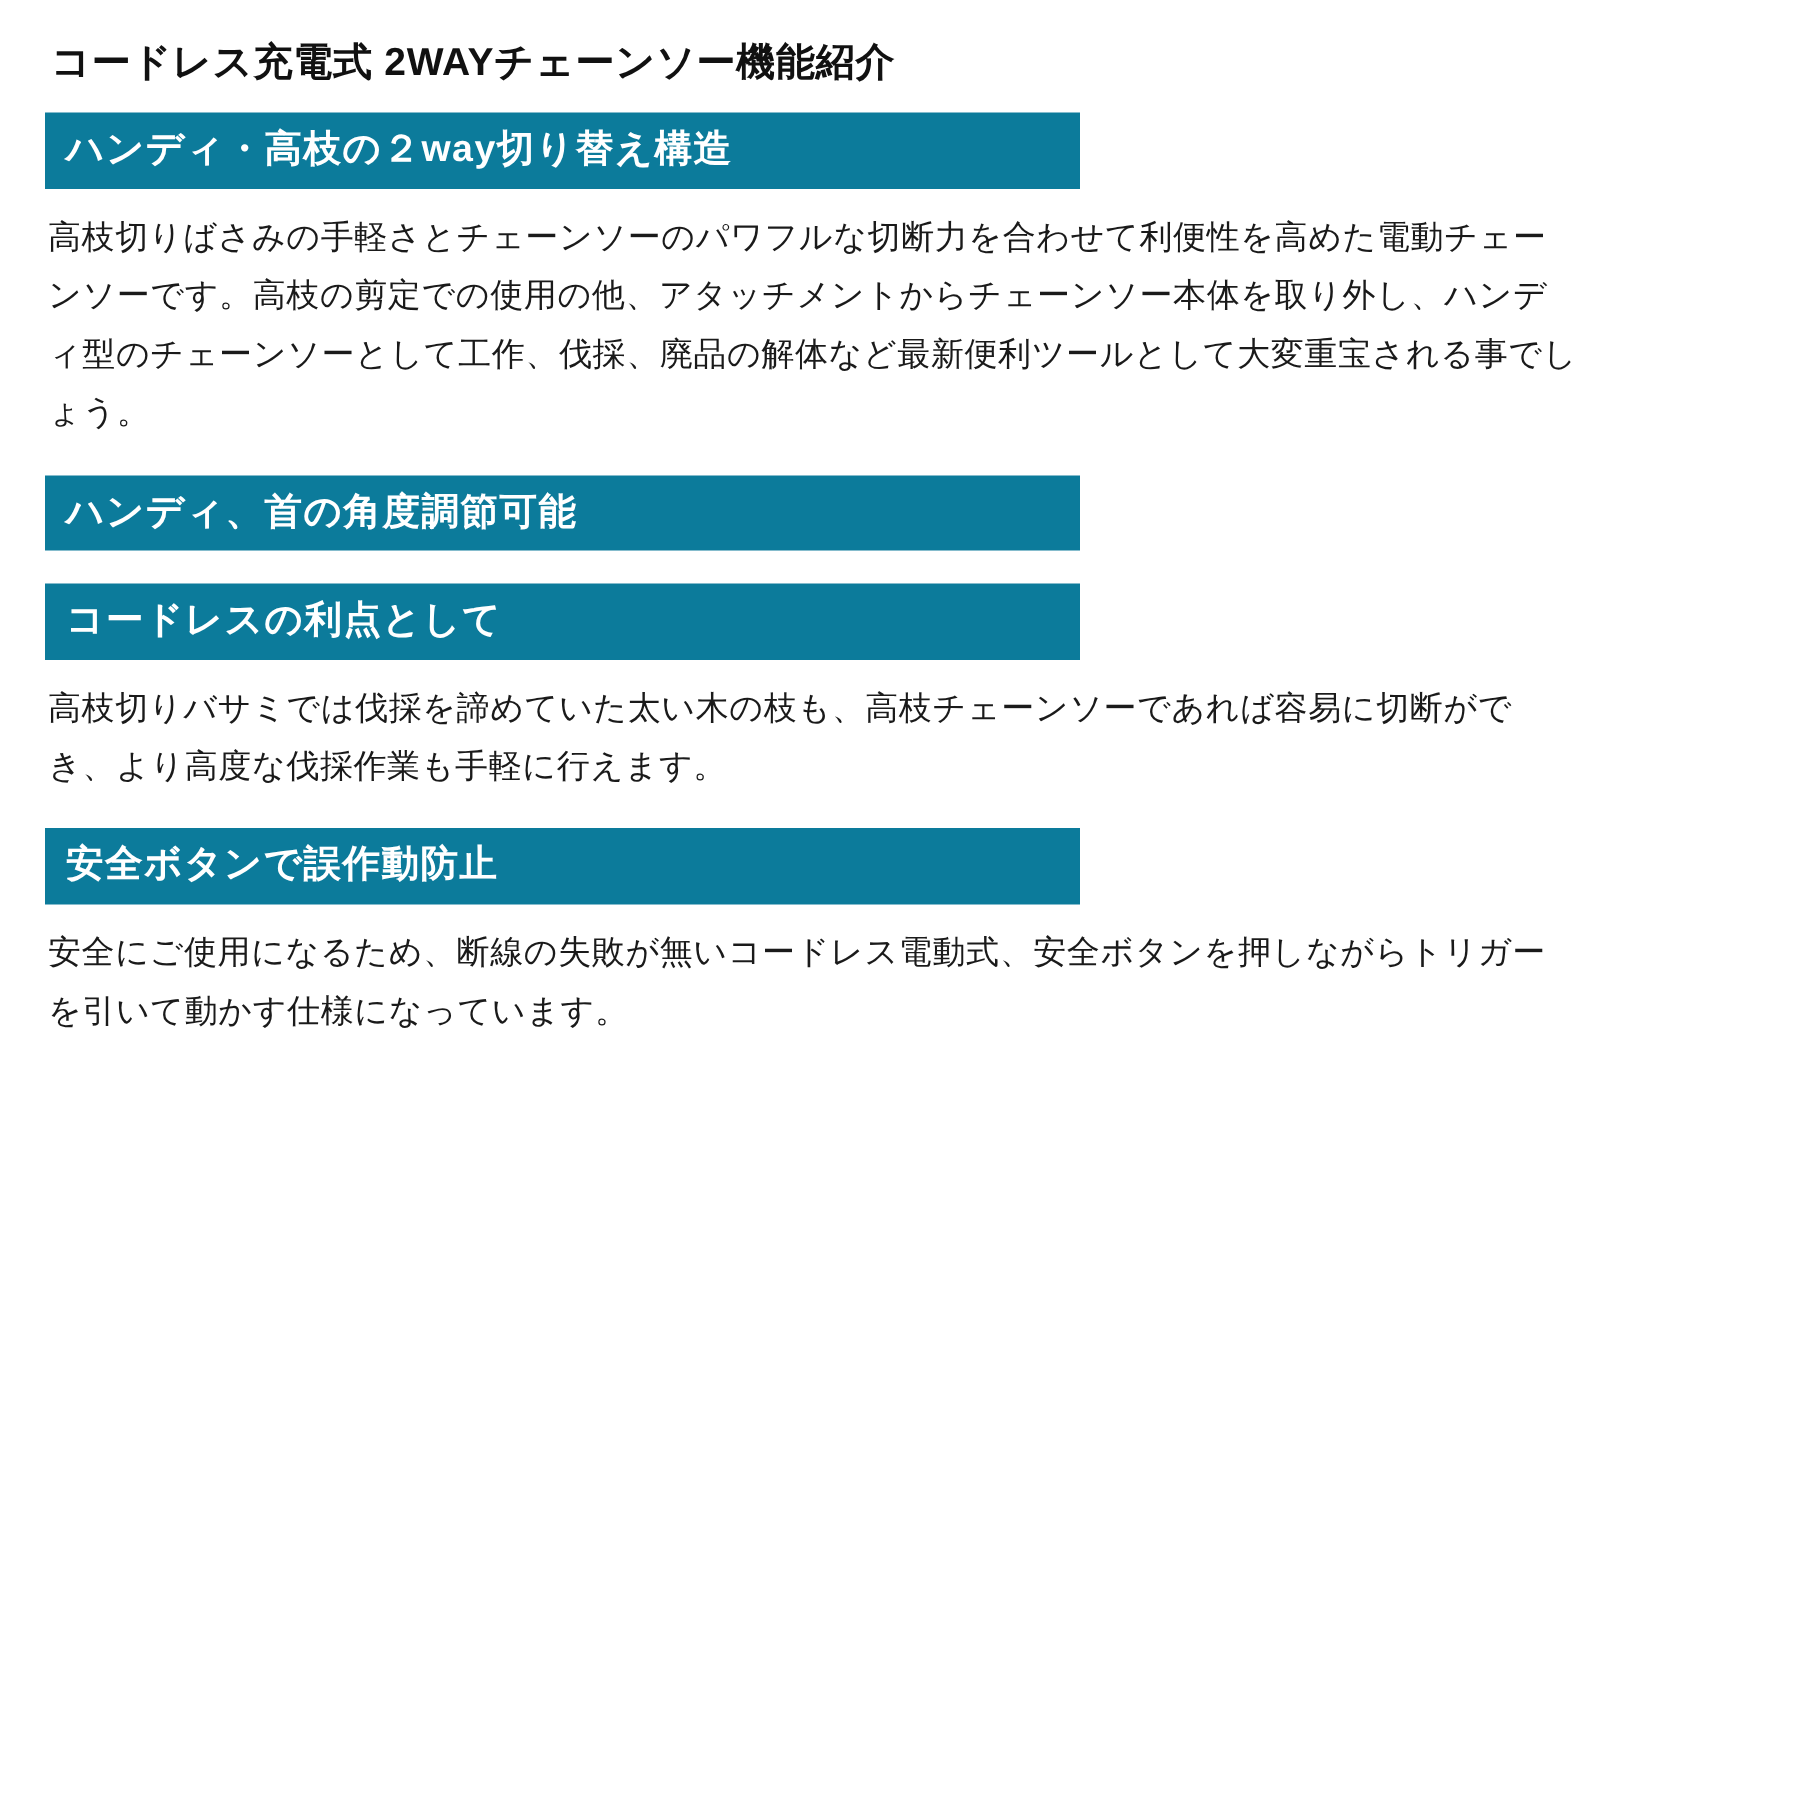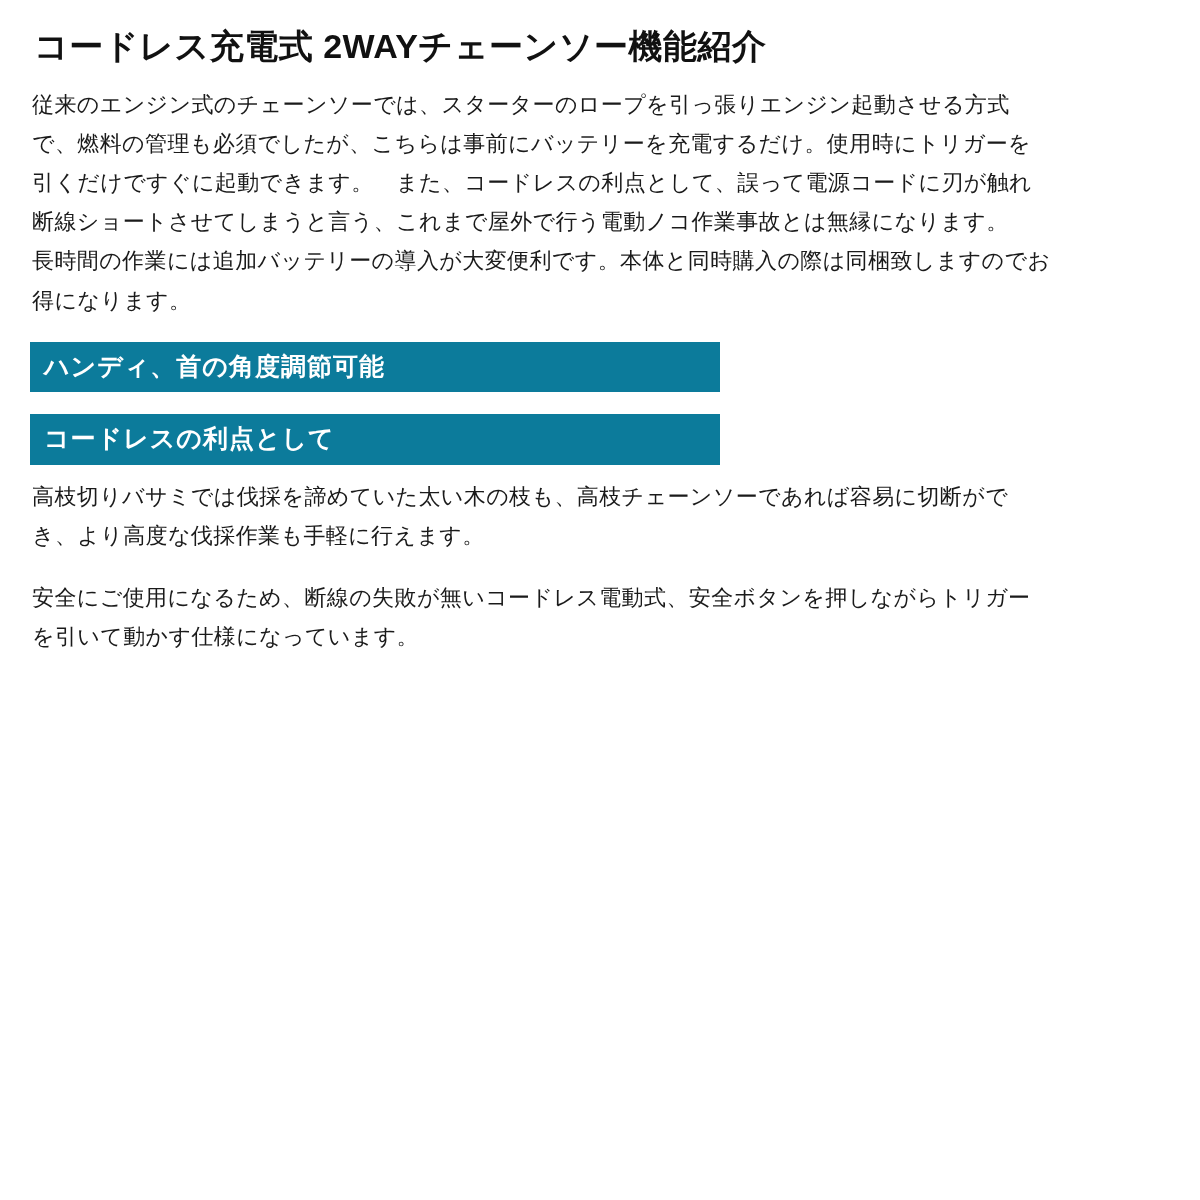--- a/index.html
+++ b/index.html
@@ -16,21 +16,21 @@
   }
   .page {
     position: relative;
     width: 1200px;
     height: 1200px;
     box-sizing: border-box;
     padding: 18px 30px 0 30px;
     background: #ffffff;
   }
   .doc-title {
-    font-size: 34px;
+    font-size: 26px;
     font-weight: bold;
     color: #111111;
     letter-spacing: 0.5px;
     margin: 8px 0 18px 4px;
     line-height: 1.2;
   }
   .section {
     margin-bottom: 22px;
   }
   .section-heading {
@@ -57,38 +57,41 @@
     margin: 0;
   }
 </style>
 </head>
 <body>
 
 <div class="page">
 
   <div class="doc-title">コードレス充電式 2WAYチェーンソー機能紹介</div>
 
+  <div class="section">
+    <div class="section-heading">ハンディ・高枝の２way切り替え構造</div>
+    <div class="section-body">
+      <p>高枝切りばさみの手軽さとチェーンソーのパワフルな切断力を合わせて利便性を高めた電動チェーンソーです。高枝の剪定での使用の他、アタッチメントからチェーンソー本体を取り外し、ハンディ型のチェーンソーとして工作、伐採、廃品の解体など最新便利ツールとして大変重宝される事でしょう。</p>
+    </div>
+  </div>
 
   <div class="section">
-    <div class="section-body">
-      <p>従来のエンジン式のチェーンソーでは、スターターのロープを引っ張りエンジン起動させる方式で、燃料の管理も必須でしたが、こちらは事前にバッテリーを充電するだけ。使用時にトリガーを引くだけですぐに起動できます。　また、コードレスの利点として、誤って電源コードに刃が触れ断線ショートさせてしまうと言う、これまで屋外で行う電動ノコ作業事故とは無縁になります。</p>
-      <p>長時間の作業には追加バッテリーの導入が大変便利です。本体と同時購入の際は同梱致しますのでお得になります。</p>
-    </div>
   </div>
 
   <div class="section">
     <div class="section-heading">ハンディ、首の角度調節可能</div>
   </div>
 
   <div class="section">
     <div class="section-heading">コードレスの利点として</div>
     <div class="section-body">
       <p>高枝切りバサミでは伐採を諦めていた太い木の枝も、高枝チェーンソーであれば容易に切断ができ、より高度な伐採作業も手軽に行えます。</p>
     </div>
   </div>
 
   <div class="section">
+    <div class="section-heading">安全ボタンで誤作動防止</div>
     <div class="section-body">
       <p>安全にご使用になるため、断線の失敗が無いコードレス電動式、安全ボタンを押しながらトリガーを引いて動かす仕様になっています。</p>
     </div>
   </div>
 
 </div>
 
 </body></html>

